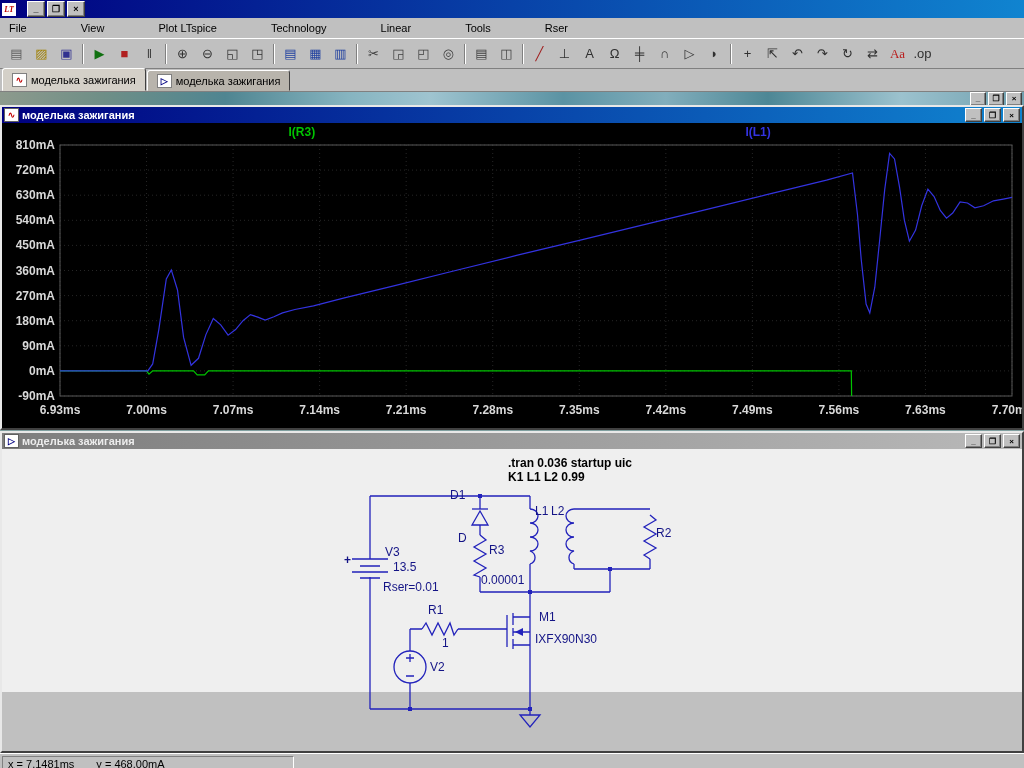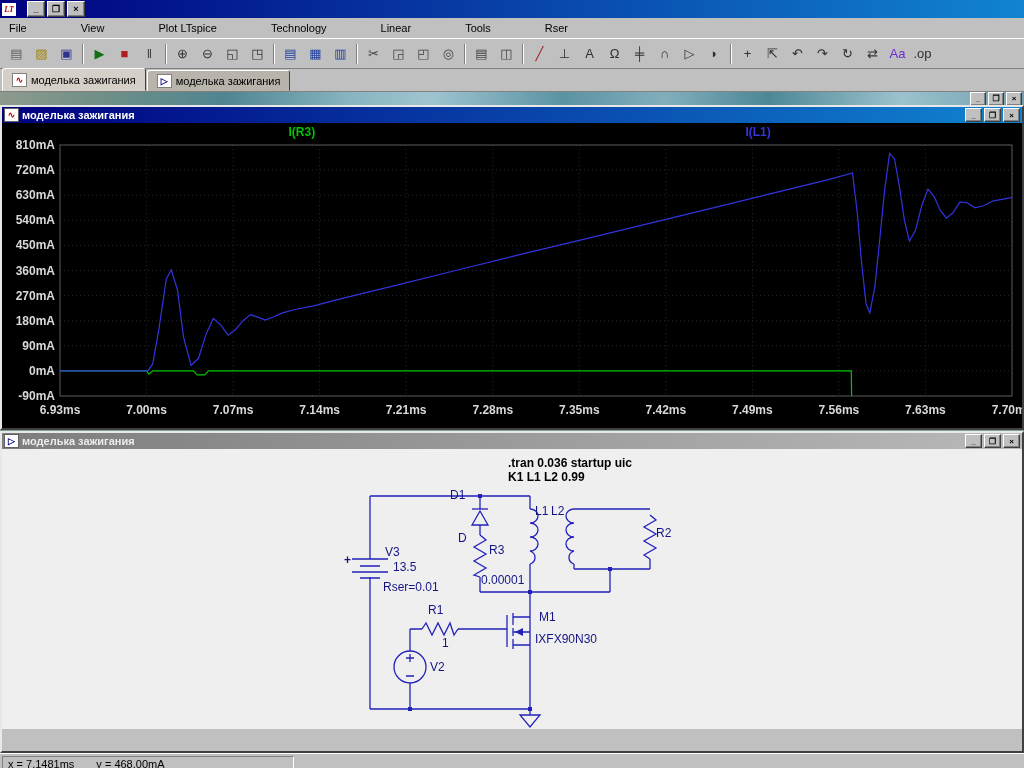--- a/index.html
+++ b/index.html
@@ -87,21 +87,21 @@
   .child-icon{
     width:13px;height:12px;background:#fff;border:1px solid #606060;
     display:flex;align-items:center;justify-content:center;font-size:9px;font-weight:bold;flex:0 0 13px;
   }
   .child-icon.wave{color:#c00000;}
   .child-icon.schem{color:#000080;}
   .child-title .caption-btn{width:15px;height:12px;font-size:8px;}
   .child-title .title-text{color:inherit;}
 
   .wave-content{height:305px;background:#000;}
-  .schem-content{height:280px;background:#efefef;}
+  .schem-content{height:243px;background:#efefef;}
   svg{display:block;}
 
   .tick-label{font:600 12px "Liberation Sans",sans-serif;fill:#d9d9d9;}
   .trace-label{font:700 12px "Liberation Sans",sans-serif;}
   .schem-label{font:12px "Liberation Sans",sans-serif;fill:#141486;}
   .schem-label.directive{font-weight:700;fill:#000000;}
   .schem-label.plus{font-weight:700;}
 
   
   .statusbar{
@@ -171,21 +171,21 @@
       <span class="tb-btn" style="color: rgb(48, 48, 48);">∩</span>
       <span class="tb-btn" style="color: rgb(48, 48, 48);">▷</span>
       <span class="tb-btn" style="color: rgb(48, 48, 48);">◗</span>
       <span class="tb-sep"></span>
       <span class="tb-btn" style="color: rgb(48, 48, 48);">+</span>
       <span class="tb-btn" style="color: rgb(48, 48, 48);">⇱</span>
       <span class="tb-btn" style="color: rgb(48, 48, 48);">↶</span>
       <span class="tb-btn" style="color: rgb(48, 48, 48);">↷</span>
       <span class="tb-btn" style="color: rgb(48, 48, 48);">↻</span>
       <span class="tb-btn" style="color: rgb(48, 48, 48);">⇄</span>
-      <span class="tb-btn" style="color: #6d28d9;">Aa</span>
+      <span class="tb-btn" style="color: #b91c1c; font-family: Liberation Serif, serif;">Aa</span>
       <span class="tb-btn" style="color: rgb(48, 48, 48);">.op</span>
     </div>
 
   <div class="tabbar" id="tabbar">
       <div class="tab active">
         <span class="tab-icon" style="color: rgb(192, 0, 0);">∿</span>
         <span>моделька зажигания</span>
       </div>
       <div class="tab">
         <span class="tab-icon" style="color: rgb(0, 0, 128);">▷</span>

